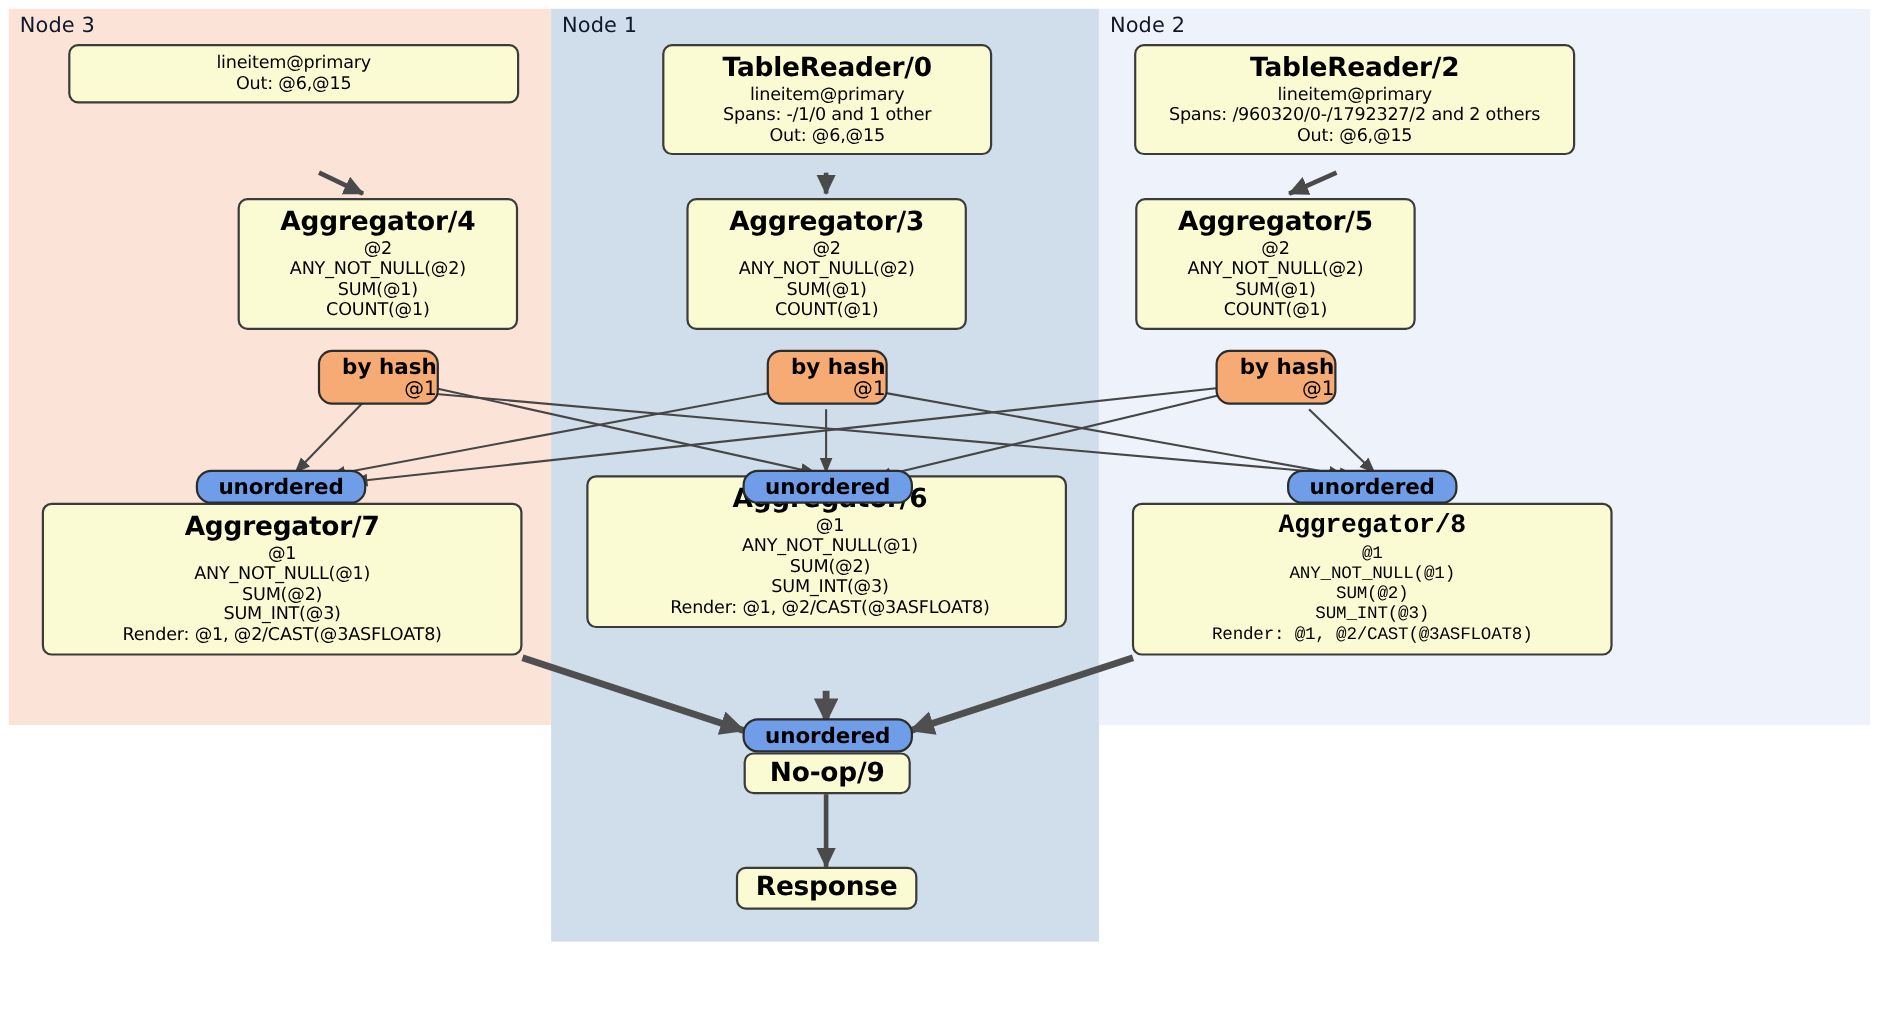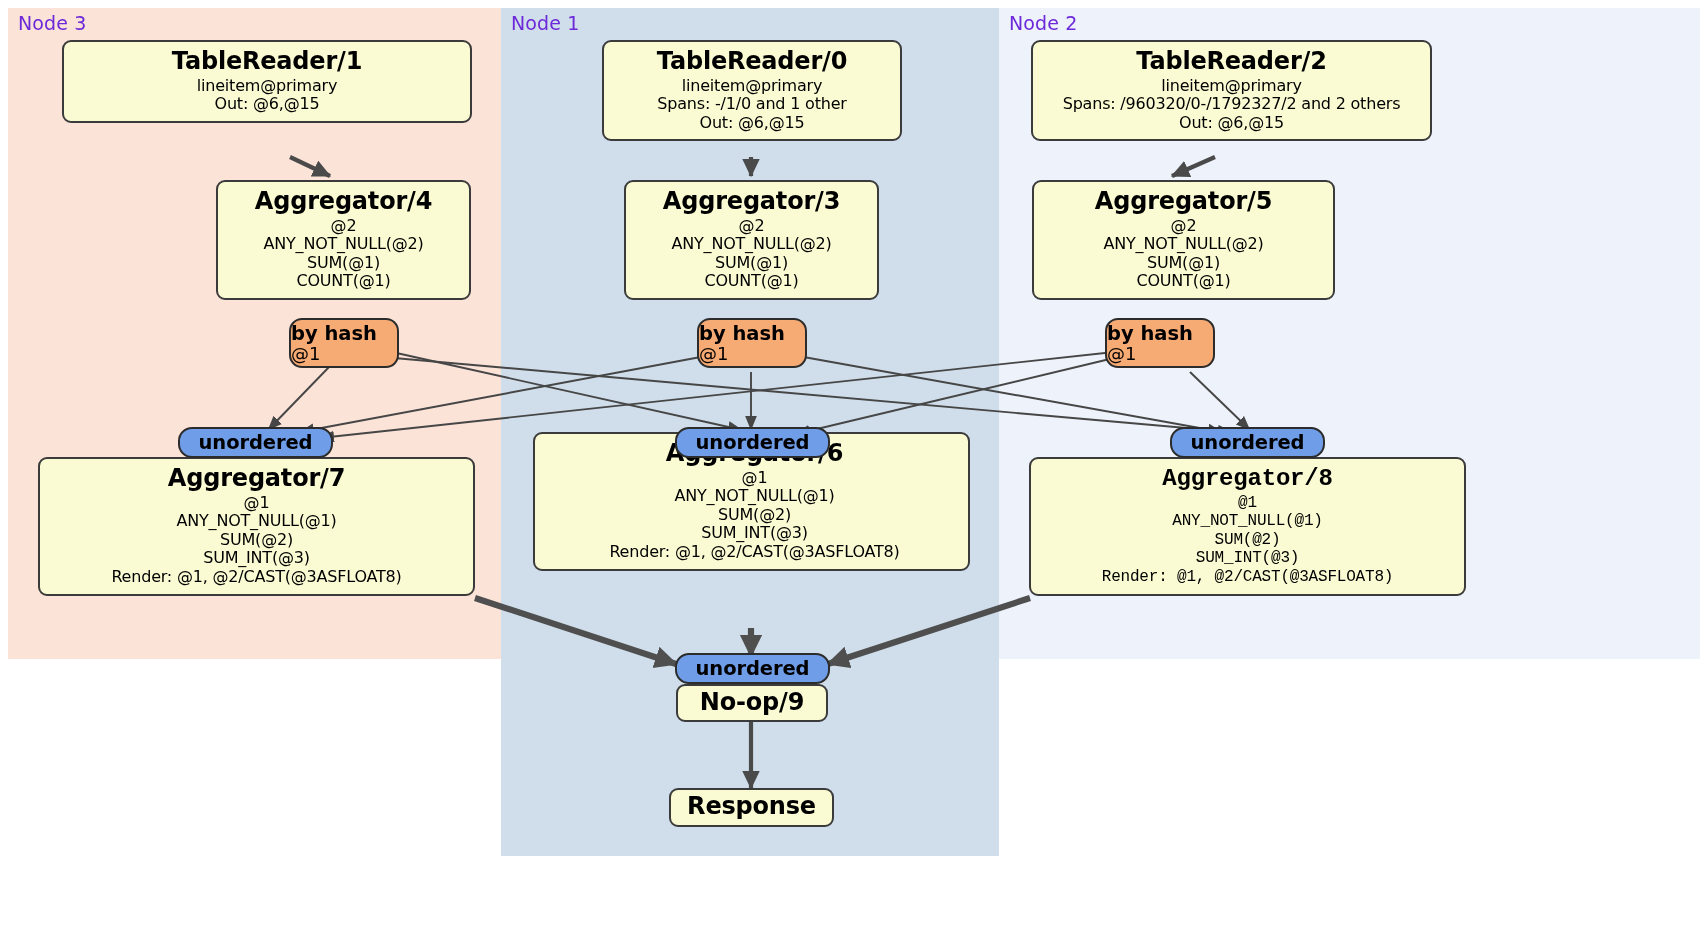--- a/index.html
+++ b/index.html
@@ -19,21 +19,21 @@
   }
 
   
   .node-panel {
     position: absolute;
     box-sizing: border-box;
   }
   .node-label {
     position: absolute;
     font-size: 19px;
-    color: #6d28d9;
+    color: #0f172a;
     white-space: nowrap;
     letter-spacing: 0.1px;
   }
 
   
   .proc {
     position: absolute;
     box-sizing: border-box;
     background: #fbfbd3;
     border: 2.2px solid #3b3b3b;
@@ -65,21 +65,21 @@
   }
   .proc.compact .ttl {
     margin-bottom: 0;
   }
 
   
   .pill {
     position: absolute;
     box-sizing: border-box;
     border: 2px solid #2c2c2c;
-    text-align: left;
+    text-align: right;
     color: #000000;
     z-index: 9;
   }
   .pill.hash {
     background: #f7ab74;
     border-radius: 13px;
     padding-top: 3px;
     line-height: 1.1;
   }
   .pill.hash .t1 {
@@ -180,21 +180,20 @@
     <path class="e-thick" d="M 475,598 L 676,664" marker-end="url(#ahThick)"></path>
 
     <path class="e-thick" d="M 751,628 L 751,656" marker-end="url(#ahThick)"></path>
 
     <path class="e-thick" d="M 1030,598 L 828,664" marker-end="url(#ahThick)"></path>
 
     <path class="e-med" d="M 751,722 L 751,788" marker-end="url(#ahMed)"></path>
   </svg>
 
   <div class="proc" style="left:62px; top:40px; width:410px;">
-    <span class="ttl">TableReader/1</span>
     <span class="ln">lineitem@primary</span>
     <span class="ln">Out: @6,@15</span>
   </div>
 
   <div class="proc" style="left:602px; top:40px; width:300px;">
     <span class="ttl">TableReader/0</span>
     <span class="ln">lineitem@primary</span>
     <span class="ln">Spans: -/1/0 and 1 other</span>
     <span class="ln">Out: @6,@15</span>
   </div>
@@ -215,21 +214,21 @@
   </div>
 
   <div class="proc" style="left:624px; top:180px; width:255px;">
     <span class="ttl">Aggregator/3</span>
     <span class="ln">@2</span>
     <span class="ln">ANY_NOT_NULL(@2)</span>
     <span class="ln">SUM(@1)</span>
     <span class="ln">COUNT(@1)</span>
   </div>
 
-  <div class="proc" style="left:1032px; top:180px; width:303px;">
+  <div class="proc" style="left:1032px; top:180px; width:255px;">
     <span class="ttl">Aggregator/5</span>
     <span class="ln">@2</span>
     <span class="ln">ANY_NOT_NULL(@2)</span>
     <span class="ln">SUM(@1)</span>
     <span class="ln">COUNT(@1)</span>
   </div>
 
   <div class="pill hash" style="left:289px; top:318px; width:110px; height:50px;">
     <span class="t1">by hash</span>
     <span class="t2">@1</span>

